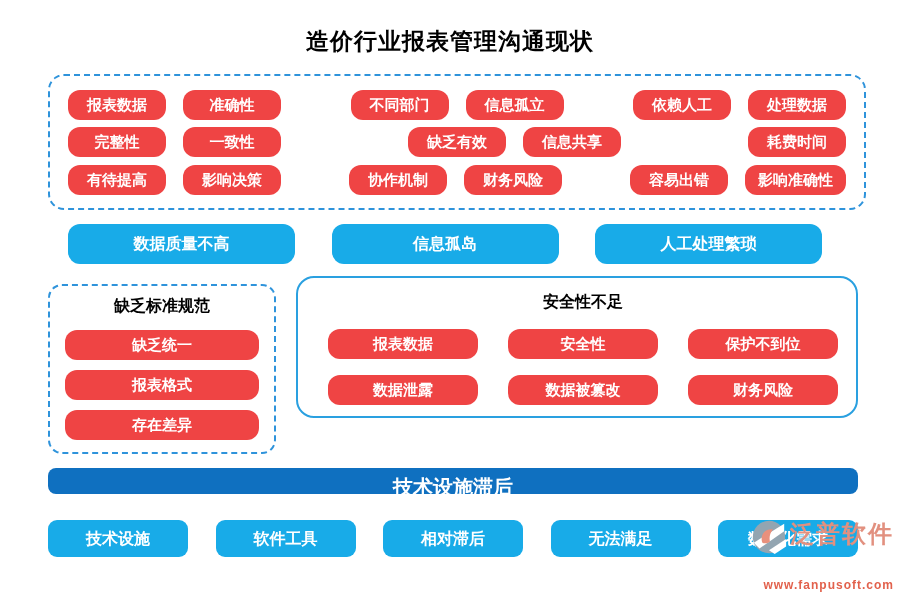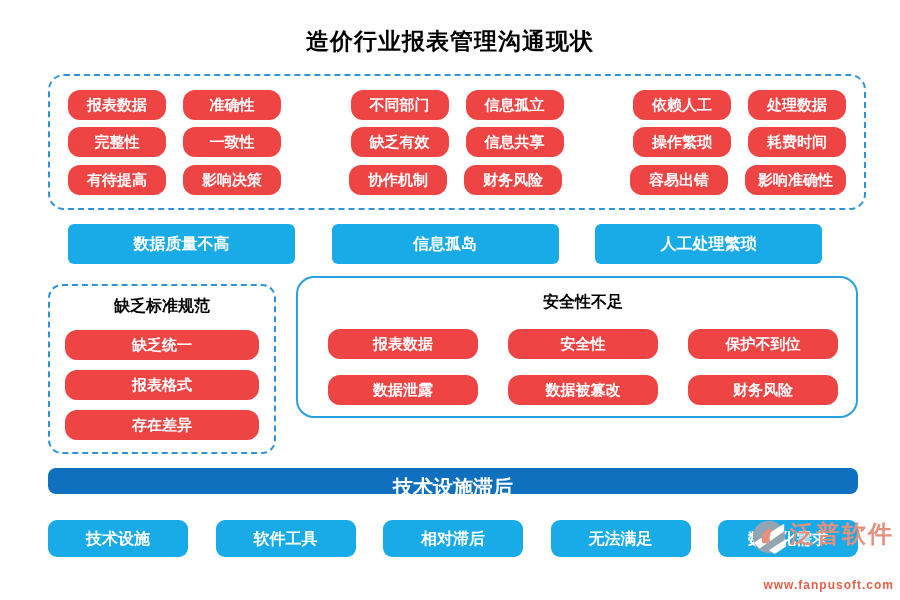--- a/index.html
+++ b/index.html
@@ -71,21 +71,21 @@
   }
   .summary-chip {
     width: 227px;
     height: 40px;
     line-height: 40px;
     background: #18abe8;
     color: #ffffff;
     font-weight: bold;
     font-size: 16px;
     text-align: center;
-    border-radius: 6px;
+    border-radius: 12px;
   }
 
   
   .standards-box {
     position: absolute;
     left: 48px;
     top: 284px;
     width: 228px;
     height: 170px;
     border: 2px dashed #2e93db;
@@ -216,21 +216,20 @@
     <div class="issues-row">
       <div class="chip-pair">
         <div class="chip">完整性</div>
         <div class="chip">一致性</div>
       </div>
       <div class="chip-pair">
         <div class="chip">缺乏有效</div>
         <div class="chip">信息共享</div>
       </div>
       <div class="chip-pair">
-        <div class="chip">操作繁琐</div>
         <div class="chip">耗费时间</div>
       </div>
     </div>
     <div class="issues-row">
       <div class="chip-pair">
         <div class="chip">有待提高</div>
         <div class="chip">影响决策</div>
       </div>
       <div class="chip-pair">
         <div class="chip">协作机制</div>

